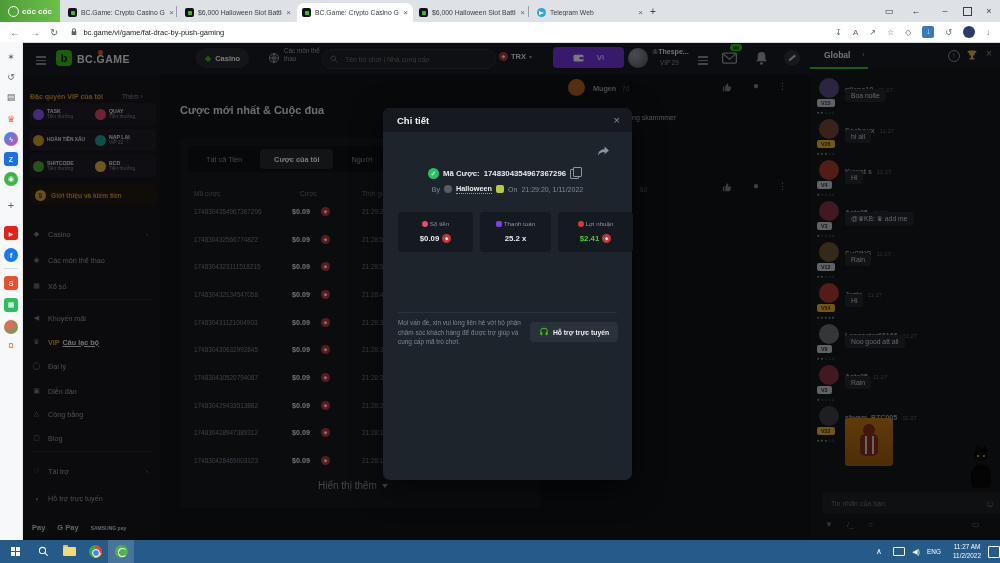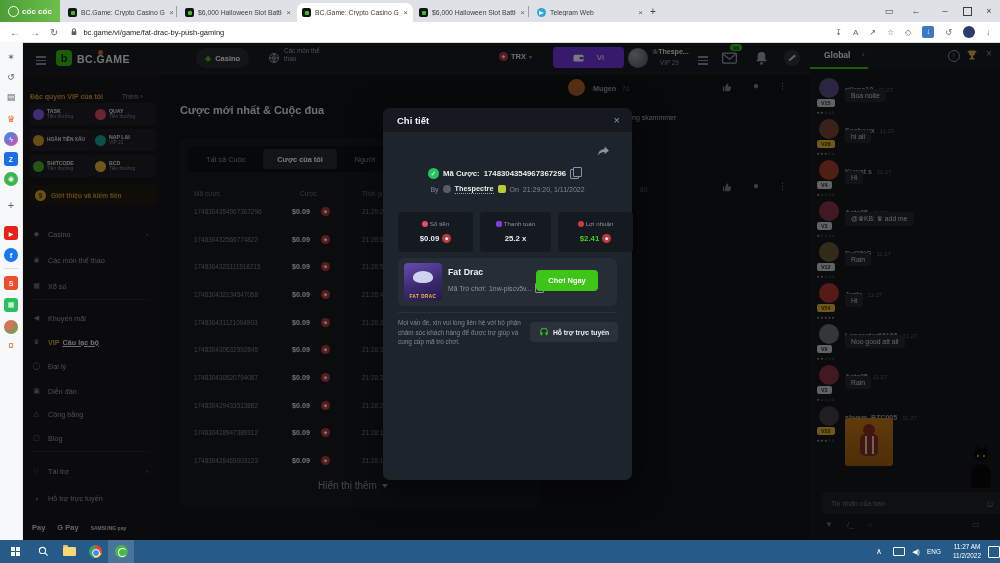--- a/index.html
+++ b/index.html
@@ -288,20 +288,27 @@
       <div class="a" id="crab" style="left:76px;top:8px;"></div>
       <div class="a f" id="casinoPill" style="left:174px;top:6px;">
         <span class="dia">◆</span>
         <span class="lbl">Casino</span>
       </div>
       <svg class="a" style="left:246px;top:10px;" width="12" height="12" viewBox="0 0 24 24">
           <circle cx="12" cy="12" r="9" fill="none" stroke="#9aa3ad" stroke-width="2"></circle>
           <path d="M3 12h18M12 3c3 3 3 15 0 18c-3-3-3-15 0-18z" fill="none" stroke="#9aa3ad" stroke-width="2"></path>
         </svg>
       <div class="a" id="sportsLbl" style="left:262px;top:5px;">Các môn thể thao</div>
+      <div class="a f" id="searchBox" style="left:300px;top:7px;">
+        <svg width="8" height="8" viewBox="0 0 16 16">
+            <circle cx="6.5" cy="6.5" r="4.5" fill="none" stroke="#6b7380" stroke-width="1.8"></circle>
+            <path d="M10 10l4 4" stroke="#6b7380" stroke-width="1.8"></path>
+          </svg>
+        <input placeholder="Tên trò chơi | Nhà cung cấp" style="">
+      </div>
       <div class="a f" id="trxSel" style="left:477px;top:10px;justify-content:center;">
         <span class="coin"></span>
         <span class="cur">TRX</span>
         <span class="chev">▾</span>
       </div>
       <div class="a f" id="walletBtn" style="left:531px;top:5px;">
         <svg width="11" height="9" viewBox="0 0 24 20">
             <rect x="1" y="4" width="22" height="15" rx="3" fill="#fff"></rect>
             <rect x="14" y="9" width="9" height="5" rx="2" fill="#7438e2"></rect>
           </svg>
@@ -427,21 +434,21 @@
       <div class="a f" style="left:10px;top:448px;gap:12px;">
         <span class="pay" style="font-size:7.5px;">Pay</span>
         <span class="pay" style="font-size:7.5px;">G Pay</span>
         <span class="pay" style="font-size:5px;">SAMSUNG pay</span>
       </div>
     </div>
 
     <div class="a" id="mainTitle" style="left:158px;top:62px;">Cược mới nhất &amp; Cuộc đua</div>
     <div id="betPanel" class="a">
       <div id="tabStrip" class="a">
-        <span class="btab">Tất cả Cuộc</span>
+        <span class="btab">Tất cả Tiền</span>
         <span class="btab on">Cược của tôi</span>
         <span class="btab">Người</span>
       </div>
       <span class="colh" style="left:14px;">Mã cược</span>
       <span class="colh" style="left:120px;">Cược</span>
       <span class="colh" style="left:182px;">Thời gian</span>
       <div class="brow" style="top:64px;">
           <span class="bid">1748304354967367296</span>
           <span class="bamt">$0.09</span>
           <span class="bcoin coin"></span>
@@ -638,21 +645,21 @@
         </svg>
       <div id="mBetLine" class="a f">
         <span class="gcheck">✓</span>
         <span class="lbl">Mã Cược:</span>
         <span class="lbl">1748304354967367296</span>
         <span class="copy"></span>
       </div>
       <div id="mByLine" class="a f">
         <span>By</span>
         <span class="uavatar"></span>
-        <span class="uname">Thespectre</span>
+        <span class="uname">Halloween</span>
         <span class="emo"></span>
         <span>On</span>
         <span>21:29:20, 1/11/2022</span>
       </div>
       <div class="statbox a" style="left:15px;width:75px;">
         <div class="slab"><span class="sic" style="background:#e3506e;border-radius:50%;"></span><span>Số tiền</span></div>
         <div class="sval">
             <span>$0.09</span>
             <span class="coin"></span>
           </div>
@@ -662,33 +669,20 @@
         <div class="sval">
             <span>25.2 x</span>
           </div>
       </div>
       <div class="statbox a" style="left:175px;width:75px;">
         <div class="slab"><span class="sic" style="background:#d23b3b;border-radius:50%;"></span><span>Lợi nhuận</span></div>
         <div class="sval" style="color:#4ad11d;">
             <span>$2.41</span>
             <span class="coin"></span>
           </div>
-      </div>
-      <div id="gameCard" class="a">
-        <div id="gthumb" class="a">
-          <span class="bat"></span>
-          <span class="gt">FAT DRAC</span>
-        </div>
-        <span class="a" id="gname">Fat Drac</span>
-        <div class="a f" id="gidrow">
-          <span>Mã Trò chơi:</span>
-          <span>1nw-piscv5v...</span>
-          <span class="copy"></span>
-        </div>
-        <div class="a" id="playBtn">Chơi Ngay</div>
       </div>
       <div id="mDivider" class="a"></div>
       <div id="mNote" class="a">Mọi vấn đề, xin vui lòng liên hệ với bộ phận chăm sóc khách hàng để được trợ giúp và cung cấp mã trò chơi.</div>
       <div id="supportBtn" class="a">
         <svg width="10" height="10" viewBox="0 0 24 24">
             <path d="M12 2a9 9 0 0 0-9 9v6a3 3 0 0 0 3 3h2v-8H5v-1a7 7 0 0 1 14 0v1h-3v8h2a3 3 0 0 0 3-3v-6a9 9 0 0 0-9-9z" fill="#3cc117"></path>
           </svg>
         <span>Hỗ trợ trực tuyến</span>
       </div>
     </div>

